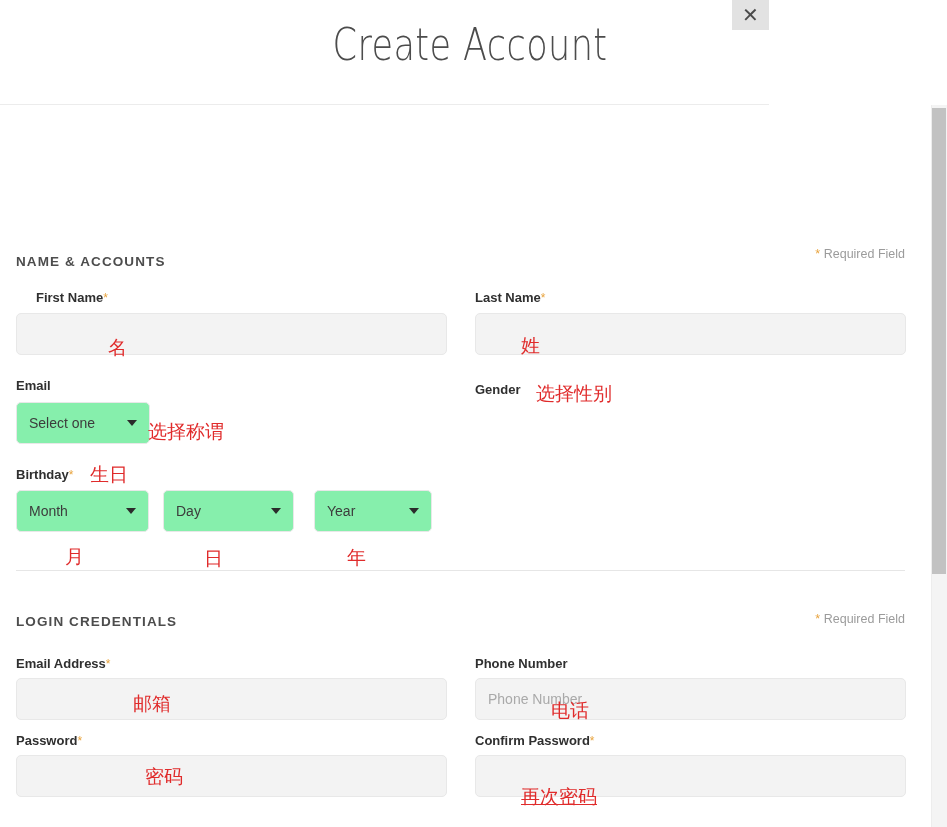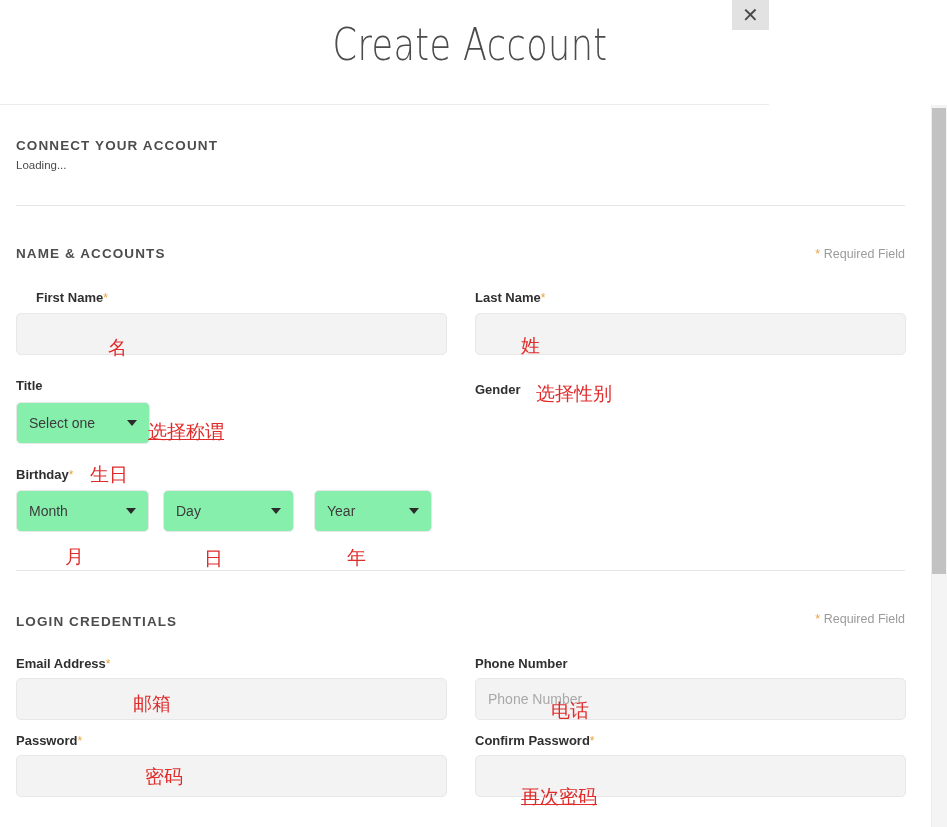--- a/index.html
+++ b/index.html
@@ -209,45 +209,40 @@
 
   <div class="modal-header">
     <div class="modal-title">Create Account</div>
     <div class="close-button">
       <span class="x-glyph">✕</span>
     </div>
   </div>
 
   <div class="modal-body">
 
-    <div class="section" style="top:0;height:105px;">
-      <div class="section-head" style="top:33px;">CONNECT YOUR ACCOUNT</div>
-      <div class="loading-text" style="top:54px;">Loading...</div>
-      <div class="divider" style="top:100px;"></div>
-    </div>
 
     <div class="section" style="top:105px;height:360px;">
 
-      <div class="section-head" style="top:36px;">NAME &amp; ACCOUNTS</div>
+      <div class="section-head" style="top:44px;">NAME &amp; ACCOUNTS</div>
       <div class="required-note" style="top:37px;"><span class="star">*</span><span> Required Field</span></div>
 
       <div class="field-label" style="left:16px; top:80px;margin-left:20px;"><span>First Name</span><span class="star">*</span></div>
       <input class="text-input" style="left: 16px; top: 103px; width: 431px;" value="" placeholder="">
       <div class="annot" style="left:108px; top:128px;">名</div>
 
       <div class="field-label" style="left:475px; top:80px;"><span>Last Name</span><span class="star">*</span></div>
       <input class="text-input" style="left: 475px; top: 103px; width: 431px;" value="" placeholder="">
       <div class="annot" style="left:521px; top:126px;">姓</div>
 
-      <div class="field-label" style="left:16px; top:168px;">Title</div>
+      <div class="field-label" style="left:16px; top:168px;">Email</div>
       <div class="select-box" style="left:16px; top:192px; width:134px;">
         <span class="select-value">Select one</span>
         <span class="caret"></span>
       </div>
-      <div class="annot" style="left:148px; top:212px;text-decoration:underline;">选择称谓</div>
+      <div class="annot" style="left:148px; top:212px;">选择称谓</div>
 
       <div class="field-label" style="left:475px; top:172px;">Gender</div>
       <div class="annot" style="left:536px; top:174px;">选择性别</div>
 
       <div class="field-label" style="left:16px; top:257px;"><span>Birthday</span><span class="star">*</span></div>
       <div class="annot" style="left:90px; top:255px;">生日</div>
 
       <div class="select-box" style="left:16px; top:280px; width:133px;">
         <span class="select-value">Month</span>
         <span class="caret"></span>

